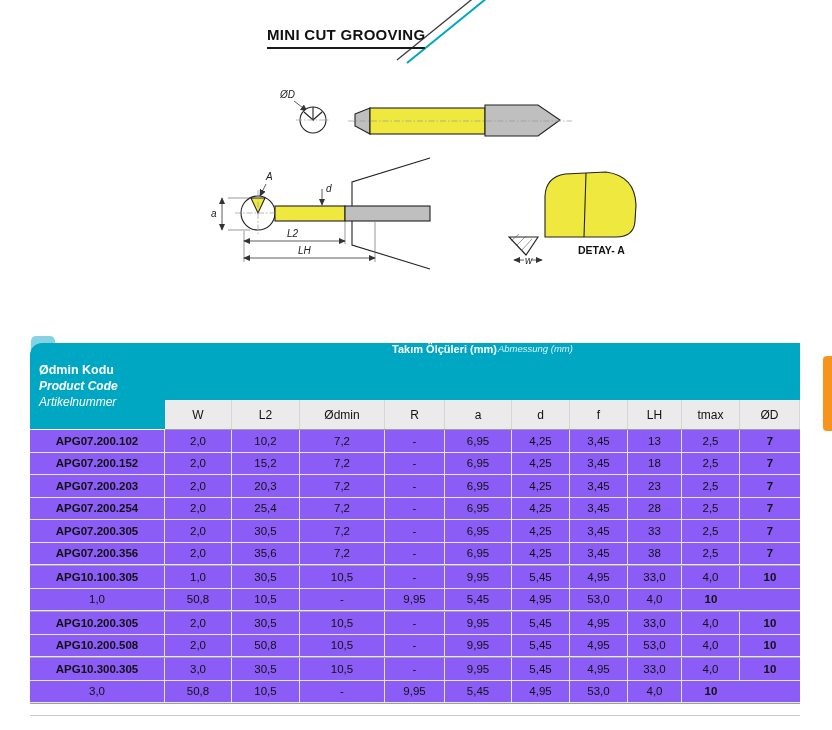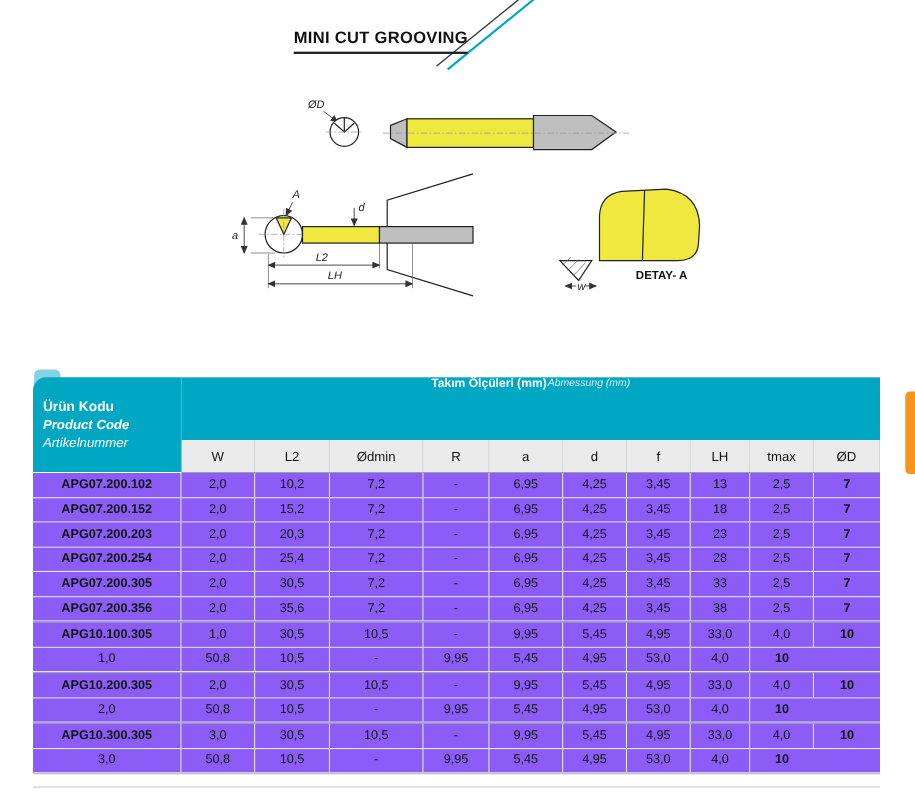--- a/index.html
+++ b/index.html
@@ -151,21 +151,21 @@
     <text class="dim-label" x="345" y="206">w</text>
     <text class="detail-title" x="398" y="196">DETAY- A</text>
   </g>
 </svg>
 
 <div class="corner-deco"></div>
 
 <div class="catalog">
   <div class="thead">
     <div class="corner">
-      <div class="l1">Ürün Kodu</div>
+      <div class="l1">Ødmin Kodu</div>
       <div class="l2">Product Code</div>
       <div class="l3">Artikelnummer</div>
     </div>
     <div class="thead-right">
       <div class="band">
         <div class="b1">Takım Ölçüleri (mm)</div>
         <div class="b3">Abmessung (mm)</div>
       </div>
       <div class="colsrow">
           <div class="cell">W</div>
@@ -292,20 +292,21 @@
         <div class="cell val">10,5</div>
         <div class="cell val">-</div>
         <div class="cell val">9,95</div>
         <div class="cell val">5,45</div>
         <div class="cell val">4,95</div>
         <div class="cell val">33,0</div>
         <div class="cell val">4,0</div>
         <div class="cell val od">10</div>
       </div>
       <div class="trow">
+        <div class="cell code">APG10.200.508</div>
         <div class="cell val">2,0</div>
         <div class="cell val">50,8</div>
         <div class="cell val">10,5</div>
         <div class="cell val">-</div>
         <div class="cell val">9,95</div>
         <div class="cell val">5,45</div>
         <div class="cell val">4,95</div>
         <div class="cell val">53,0</div>
         <div class="cell val">4,0</div>
         <div class="cell val od">10</div>

